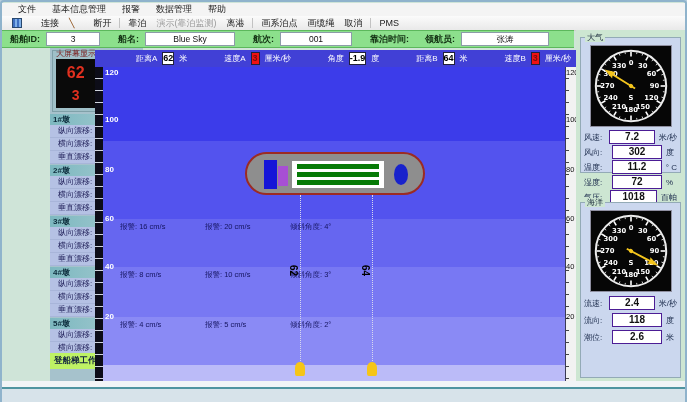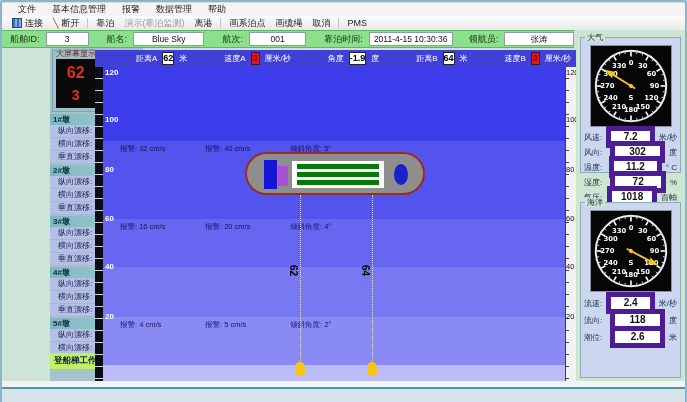--- a/index.html
+++ b/index.html
@@ -9,32 +9,32 @@
   .window{position:absolute;inset:0;border:2px solid #8fb3cc;border-radius:4px 4px 0 0;
     background:#cfe4d8;box-sizing:border-box;}
   
   .menubar{position:absolute;left:2px;right:2px;top:3px;height:13px;background:#f4f4f4;
     border-bottom:1px solid #dcdcdc;display:flex;align-items:center;gap:0;padding-left:8px;}
   .menuitem{font-size:9px;color:#222;padding:0 8px;line-height:13px;cursor:default;}
   
   .toolbar{position:absolute;left:2px;right:2px;top:16px;height:14px;
     background:linear-gradient(#fbfbfb,#e9e9e9);border-bottom:1px solid #cfcfcf;
     display:flex;align-items:center;padding-left:5px;}
-  .tbtn{font-size:9px;color:#1a1a1a;padding:0 5px;line-height:13px;display:flex;align-items:center;gap:3px;text-align:center;}
+  .tbtn{font-size:9px;color:#1a1a1a;padding:0 5px;line-height:13px;display:flex;align-items:center;gap:19px;text-align:center;}
   .tbtn.disabled{color:#9a9a9a;}
   .tsep{width:1px;height:10px;background:#c2c2c2;margin:0 3px;}
   .ico-connect{display:inline-block;width:8px;height:8px;
     background:linear-gradient(90deg,#3f6fc1 50%,#7fb0e8 50%),linear-gradient(#3f6fc1 50%,#7fb0e8 50%);
     background-size:4px 8px,8px 4px;border:1px solid #28486e;}
   .ico-disconnect{color:#8a4a10;font-size:9px;font-weight:bold;line-height:8px;}
   
   .infobar{position:absolute;left:2px;top:30px;width:572px;height:18px;background:#8ce08c;
     border-top:1px solid #5cb85c;border-bottom:1px solid #5cb85c;
     display:flex;align-items:center;gap:6px;padding-left:8px;box-sizing:border-box;}
-  .iflabel{font-size:9px;font-weight:normal;color:#123012;white-space:nowrap;}
+  .iflabel{font-size:9px;font-weight:bold;color:#123012;white-space:nowrap;}
   .ifbox{height:12px;background:#fff;border:1px solid #8c9ca8;font-size:8.5px;color:#111;
     text-align:center;line-height:12px;overflow:hidden;white-space:nowrap;}
   
   .sidebar{position:absolute;left:2px;top:48px;width:93px;height:333px;background:#a6c2cc;margin-left:48px;}
   .bigdisp{position:absolute;left:2px;top:2px;width:87px;height:62px;border:1px solid #7fa0a8;
     background:#9fc0c8;box-sizing:border-box;}
   .bigdisp-title{position:absolute;top:-1px;left:3px;font-size:8px;color:#7b1d1d;line-height:8px;}
   .bigdisp-screen{position:absolute;left:3px;top:8px;right:3px;bottom:3px;background:#0a0a0a;
     display:flex;flex-direction:column;justify-content:space-evenly;}
   .ledrow{display:flex;justify-content:space-around;color:#e0301f;font-weight:bold;}
@@ -81,21 +81,21 @@
     border-radius:45% 45% 18% 18%;}
   
   .rightpanel{position:absolute;left:576px;top:30px;width:109px;height:352px;background:#cde6d2;}
   .gbox{position:absolute;left:4px;width:101px;border:1px solid #93aab6;background:#cbd7ee;
     box-sizing:border-box;}
   .gbox-title{position:absolute;top:-5px;left:4px;font-size:8px;color:#203040;background:#cde6d2;
     padding:0 2px;line-height:9px;}
   .gaugebox{width:80px;height:80px;margin:7px auto 3px;border:1px solid #8f8fa0;}
   .frow{display:flex;align-items:center;height:14px;padding:0 3px;margin-bottom:1px;}
   .flabel{width:28px;font-size:8px;color:#203050;white-space:nowrap;}
-  .fbox{width:48px;height:12px;background:#fff;border:5px solid #4c1d95;font-size:10px;
+  .fbox{width:48px;height:12px;background:#fff;border:1px solid #4c1d95;font-size:10px;
     font-weight:bold;color:#111;text-align:center;line-height:12px;}
   .funit{font-size:8px;color:#203050;padding-left:4px;white-space:nowrap;}
   
   .bstrip1{position:absolute;left:2px;right:2px;top:381px;height:6px;background:#f1f4f6;}
   .bstrip2{position:absolute;left:2px;right:2px;top:387px;height:2px;background:#4f94a0;}
   .statusbar{position:absolute;left:2px;right:2px;top:389px;height:13px;background:#d7e3ea;}
 </style>
 </head>
 <body>
 
@@ -132,21 +132,20 @@
   </div>
 
   <div class="infobar">
     <span class="iflabel">船舶ID:</span>
     <span class="ifbox" style="width:52px">3</span>
     <span class="iflabel" style="margin-left:12px">船名:</span>
     <span class="ifbox" style="width:88px">Blue Sky</span>
     <span class="iflabel" style="margin-left:12px">航次:</span>
     <span class="ifbox" style="width:70px">001</span>
     <span class="iflabel" style="margin-left:12px">靠泊时间:</span>
-    <span class="ifbox" style="width:104px">2011-4-15 10:30:36</span>
     <span class="iflabel" style="margin-left:10px">领航员:</span>
     <span class="ifbox" style="width:86px">张涛</span>
   </div>
 
   <div class="sidebar">
     <div class="bigdisp">
       <div class="bigdisp-title">大屏幕显示</div>
       <div class="bigdisp-screen">
         <div class="ledrow r1">
           <span>62</span>
@@ -231,29 +230,29 @@
     <div class="ylabL" style="top:164px">60</div>
     <div class="ylabL" style="top:212px">40</div>
     <div class="ylabL" style="top:262px">20</div>
     <div class="ylabR" style="top:18px">120</div>
     <div class="ylabR" style="top:65px">100</div>
     <div class="ylabR" style="top:115px">80</div>
     <div class="ylabR" style="top:164px">60</div>
     <div class="ylabR" style="top:212px">40</div>
     <div class="ylabR" style="top:262px">20</div>
 
-    <div class="alarmrow" style="top:94px">
-      <span>报警: 32 cm/s</span>
-      <span>报警: 40 cm/s</span>
-      <span>倾斜角度: 5°</span>
-    </div>
     <div class="alarmrow" style="top:172px">
       <span>报警: 16 cm/s</span>
       <span>报警: 20 cm/s</span>
       <span>倾斜角度: 4°</span>
+    </div>
+    <div class="alarmrow" style="top:220px">
+      <span>报警: 8 cm/s</span>
+      <span>报警: 10 cm/s</span>
+      <span>倾斜角度: 3°</span>
     </div>
     <div class="alarmrow" style="top:270px">
       <span>报警: 4 cm/s</span>
       <span>报警: 5 cm/s</span>
       <span>倾斜角度: 2°</span>
     </div>
 
     <div class="mline" style="left:205px"></div>
     <div class="mline" style="left:277px"></div>
     <div class="mlinelab" style="left:193px">62</div>

